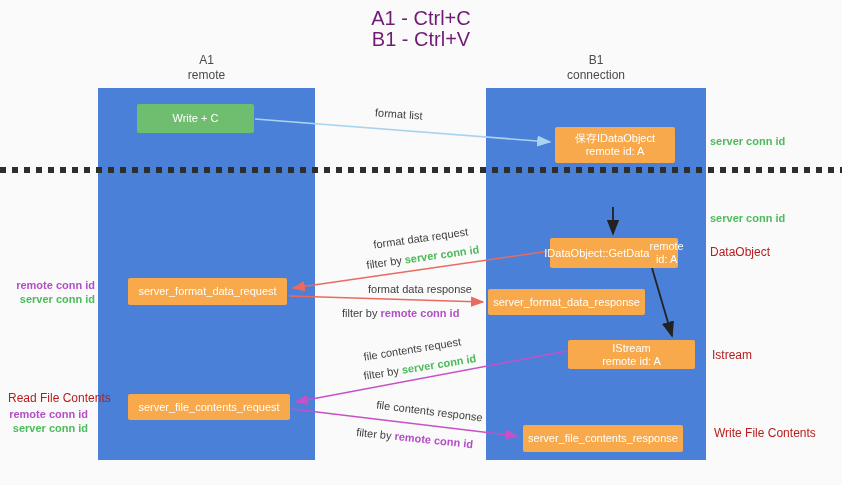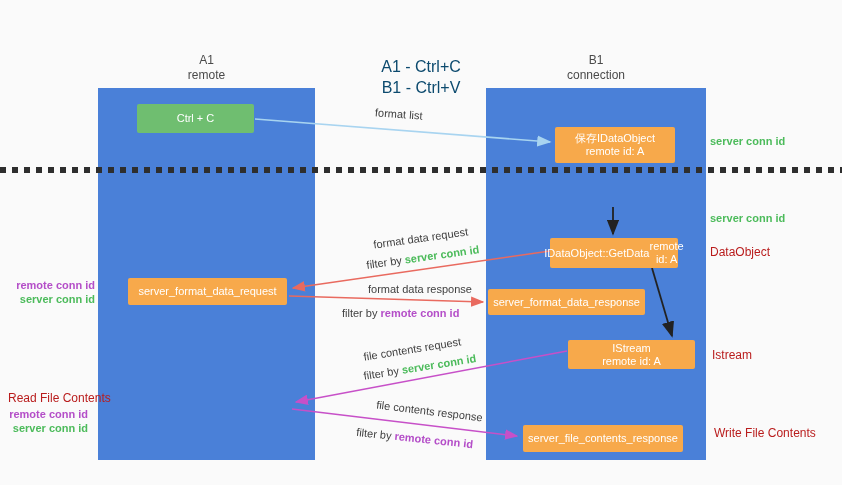--- a/index.html
+++ b/index.html
@@ -1,19 +1,19 @@
 <!DOCTYPE html>
 <html><head>
 <meta charset="utf-8">
 <style>
   html,body{margin:0;padding:0;background:#fafafa;}
   .canvas{position:relative;width:842px;height:485px;background:#fafafa;overflow:hidden;
           font-family:"Liberation Sans",sans-serif;color:#3c3c3c;}
   .title{position:absolute;left:0;top:8px;width:100%;text-align:center;
-         font-size:16px;line-height:21px;color:#0c4a6e;margin-top:48px;}
+         font-size:20px;line-height:21px;color:#701a75;}
   .lane{position:absolute;top:88px;height:372px;background:#4A80D8;}
   .lane-a{left:98px;width:217px;}
   .lane-b{left:486px;width:220px;}
   .lane-header{position:absolute;top:53px;text-align:center;font-size:12px;line-height:15px;color:#4a4a4a;}
   .lane-header.a{left:98px;width:217px;}
   .lane-header.b{left:486px;width:220px;}
   .divider{position:absolute;left:0;top:167px;width:842px;height:6px;
            background:repeating-linear-gradient(90deg,#2e2e2e 0 6px,transparent 6px 12px);}
   .box{position:absolute;display:flex;align-items:center;justify-content:center;
        text-align:center;color:#fff;font-size:11px;line-height:13px;border-radius:2px;}
@@ -69,21 +69,21 @@
     <line x1="255" y1="119" x2="550" y2="142" stroke="#A8D4F0" stroke-width="1.6" marker-end="url(#ah-blue)"></line>
     <line x1="613" y1="207" x2="613" y2="234" stroke="#222222" stroke-width="1.8" marker-end="url(#ah-black)"></line>
     <line x1="652" y1="268" x2="672" y2="336" stroke="#222222" stroke-width="1.8" marker-end="url(#ah-black)"></line>
     <line x1="550" y1="251" x2="293" y2="288" stroke="#E96A5F" stroke-width="1.5" marker-end="url(#ah-red)"></line>
     <line x1="289" y1="296" x2="483" y2="302" stroke="#E96A5F" stroke-width="1.5" marker-end="url(#ah-red)"></line>
     <line x1="567" y1="351" x2="296" y2="402" stroke="#C750C8" stroke-width="1.5" marker-end="url(#ah-magenta)"></line>
     <line x1="292" y1="409" x2="517" y2="436" stroke="#C750C8" stroke-width="1.5" marker-end="url(#ah-magenta)"></line>
   </svg>
 
   <div class="box green-box" style="left:137px;top:104px;width:117px;height:29px;">
-    <span>Ctrl + C</span>
+    <span>Write + C</span>
   </div>
 
   <div class="box orange-box" style="left:555px;top:127px;width:120px;height:36px;flex-direction:column;">
     <span>保存IDataObject</span>
     <span>remote id: A</span>
   </div>
 
 
   <div class="box orange-box" style="left:550px;top:238px;width:128px;height:30px;flex-direction:row;">
     <span>IDataObject::GetData</span>
@@ -96,20 +96,23 @@
 
   <div class="box orange-box" style="left:128px;top:278px;width:159px;height:27px;">
     <span>server_format_data_request</span>
   </div>
 
   <div class="box orange-box" style="left:568px;top:340px;width:127px;height:29px;flex-direction:column;">
     <span>IStream</span>
     <span>remote id: A</span>
   </div>
 
+  <div class="box orange-box" style="left:128px;top:394px;width:162px;height:26px;">
+    <span>server_file_contents_request</span>
+  </div>
 
   <div class="box orange-box" style="left:523px;top:425px;width:160px;height:27px;align-items:center;">
     <span>server_file_contents_response</span>
   </div>
 
   <div class="side-label tag tag-green" style="left:710px;top:134px;">server conn id</div>
   <div class="side-label tag tag-green" style="left:710px;top:211px;">server conn id</div>
   <div class="side-label" style="left:710px;top:245px;">DataObject</div>
   <div class="side-label" style="left:712px;top:348px;">Istream</div>
   <div class="side-label" style="left:714px;top:426px;">Write File Contents</div>

